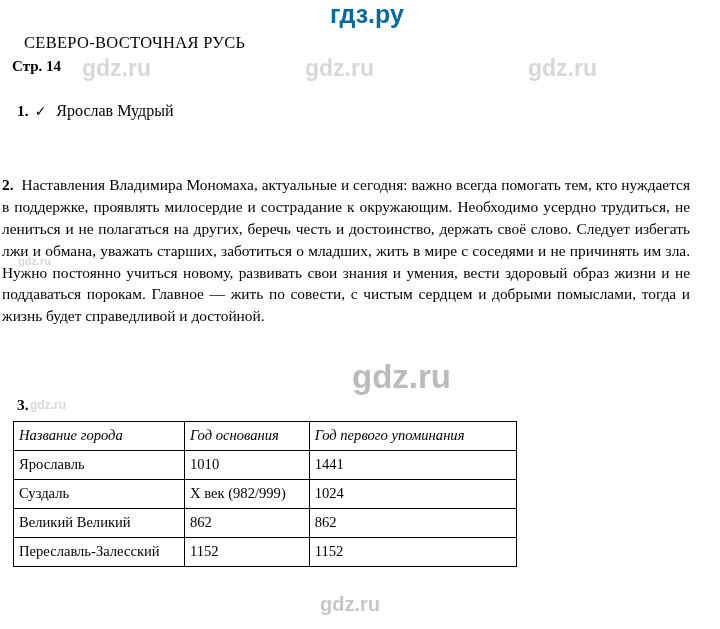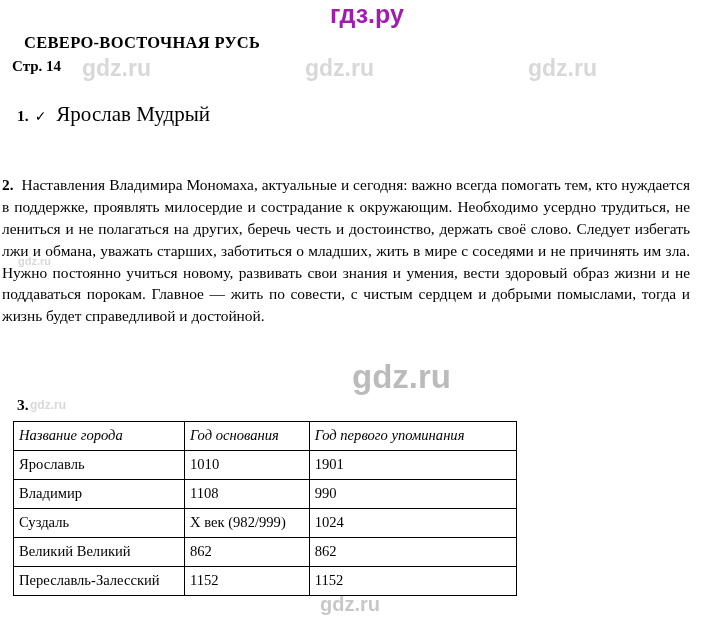--- a/index.html
+++ b/index.html
@@ -28,21 +28,21 @@
     color: #b9b9b9;
     opacity: 0.55;
     white-space: nowrap;
     pointer-events: none;
     user-select: none;
   }
   .wm-top {
     left: 330px;
     top: 0px;
     font-size: 25px;
-    color: #a21caf;
+    color: #0369a1;
     opacity: 1;
   }
   .wm-r1a { left: 82px;  top: 55px;  font-size: 23px; }
   .wm-r1b { left: 305px; top: 55px;  font-size: 23px; }
   .wm-r1c { left: 528px; top: 55px;  font-size: 23px; }
   .wm-small1 { left: 18px; top: 255px; font-size: 11px; }
   .wm-big {
     left: 352px; top: 358px;
     font-size: 33px;
     color: #b0b0b0;
@@ -51,21 +51,21 @@
   .wm-small2 { left: 30px; top: 398px; font-size: 12px; }
   .wm-small3 { left: 22px; top: 488px; font-size: 12px; }
   .wm-bottom { left: 320px; top: 593px; font-size: 20px; color: #9a9a9a; }
 
   
   .doc-title {
     position: absolute;
     left: 24px;
     top: 33px;
     font-family: "Liberation Serif", serif;
-    font-weight: bold;
+    font-weight: normal;
     font-size: 16.5px;
     letter-spacing: 0.3px;
   }
   .page-num {
     position: absolute;
     left: 12px;
     top: 58px;
     font-family: "Liberation Serif", serif;
     font-weight: bold;
     font-size: 15px;
@@ -83,21 +83,21 @@
   .task-num {
     font-weight: bold;
     margin-right: 6px;
   }
   .check {
     font-family: "DejaVu Sans", sans-serif;
     font-size: 14px;
     margin-right: 10px;
     line-height: 1;
   }
-  .task1-answer { font-size: 21px; text-align: right; }
+  .task1-answer { font-size: 16px; text-align: right; }
 
   
   .task2 {
     position: absolute;
     left: 2px;
     top: 174px;
     width: 688px;
     font-size: 15.4px;
     line-height: 1.42;
     text-align: justify;
@@ -173,26 +173,21 @@
       <tr>
         <td class="col-name">Название города</td>
         <td class="col-found">Год основания</td>
         <td class="col-first">Год первого упоминания</td>
       </tr>
     </thead>
     <tbody>
       <tr>
         <td>Ярославль</td>
         <td>1010</td>
-        <td>1901</td>
-      </tr>
-      <tr>
-        <td>Владимир</td>
-        <td>1108</td>
-        <td>990</td>
+        <td>1441</td>
       </tr>
       <tr>
         <td>Суздаль</td>
         <td>X век (982/999)</td>
         <td>1024</td>
       </tr>
       <tr>
         <td>Великий Великий</td>
         <td>862</td>
         <td>862</td>

